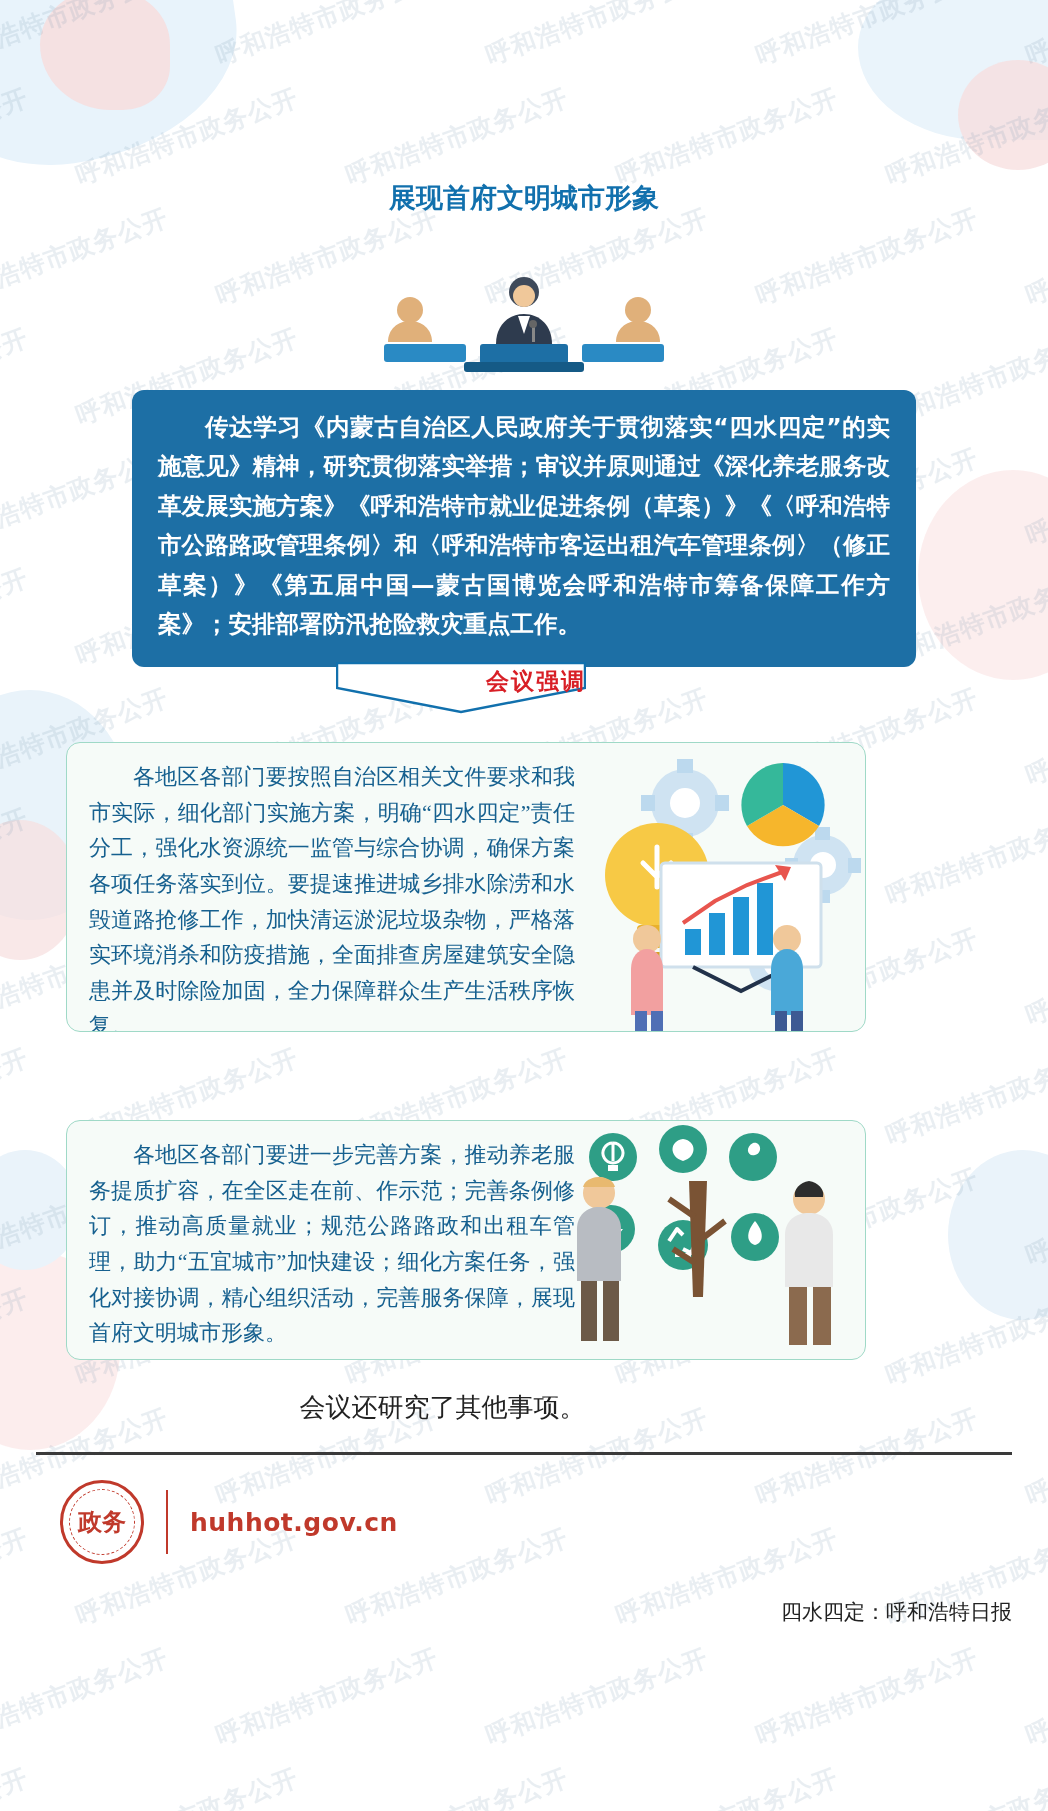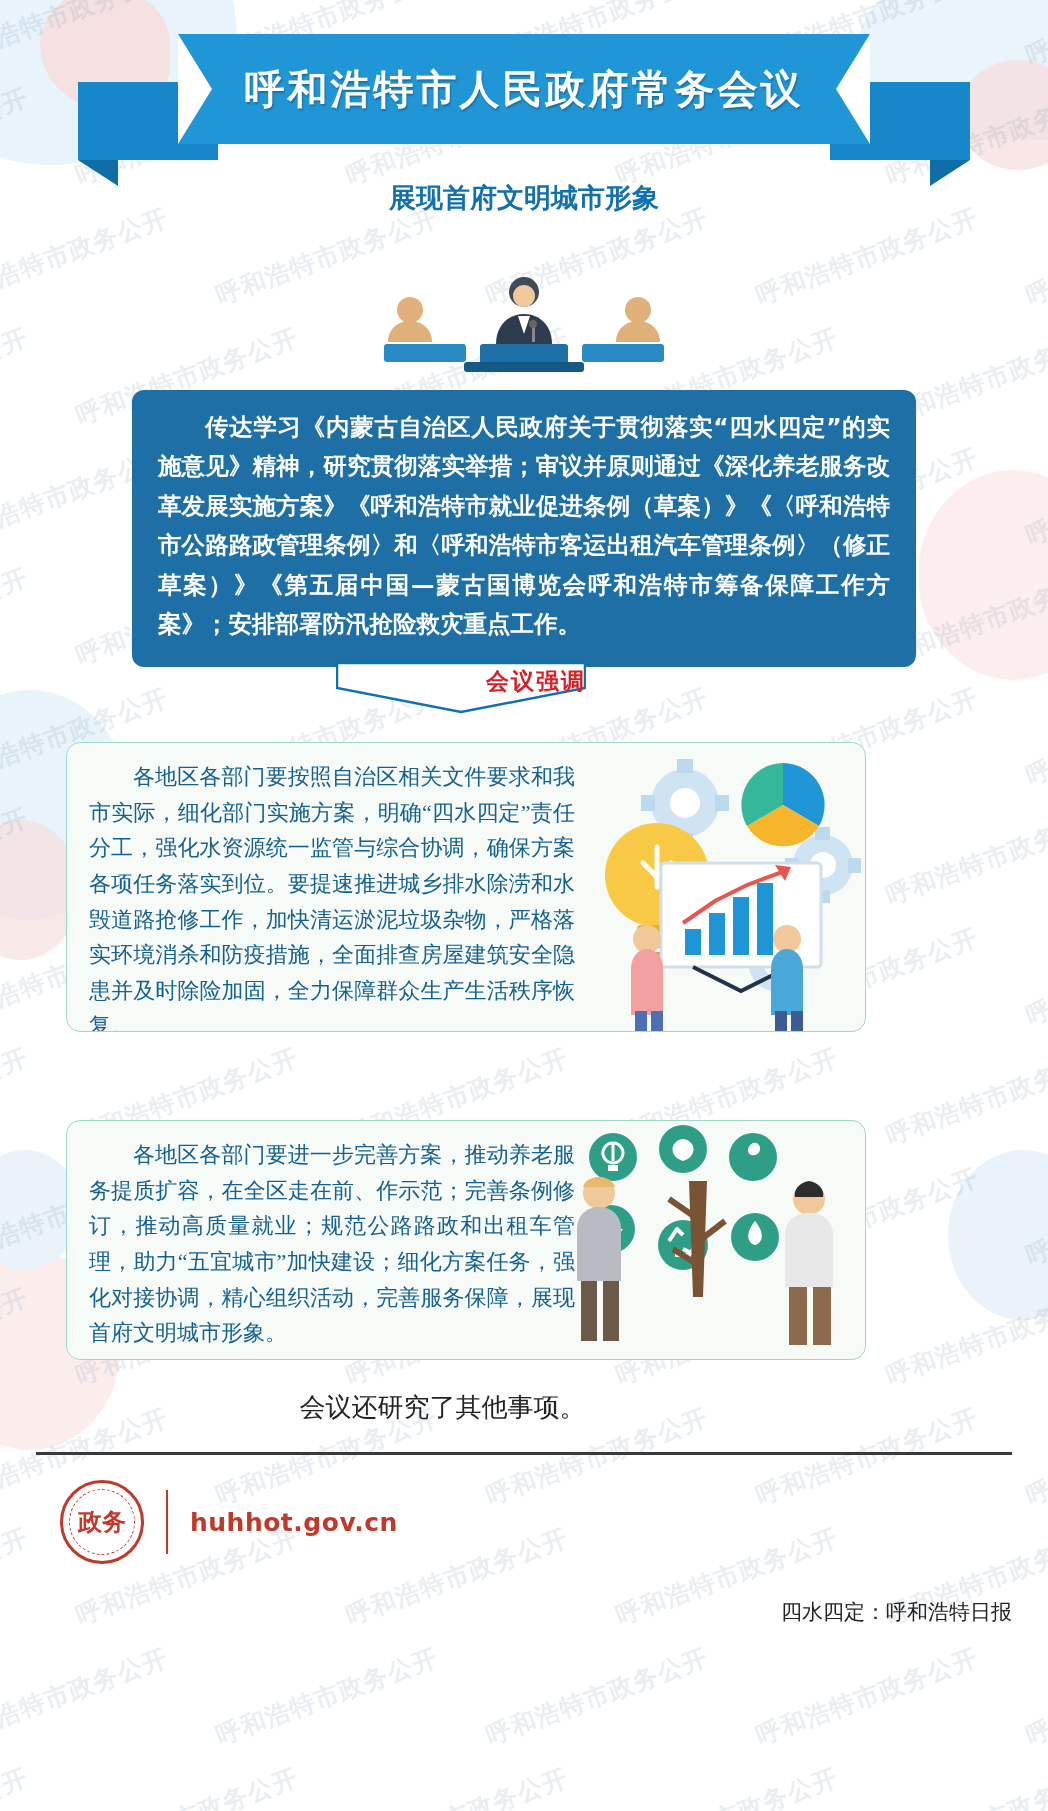--- a/index.html
+++ b/index.html
@@ -448,27 +448,20 @@
       <div class="wm" style="left: 480px; top: 1680px;">呼和浩特市政务公开</div>
       <div class="wm" style="left: 750px; top: 1680px;">呼和浩特市政务公开</div>
       <div class="wm" style="left: 1020px; top: 1680px;">呼和浩特市政务公开</div>
       <div class="wm" style="left: -200px; top: 1800px;">呼和浩特市政务公开</div>
       <div class="wm" style="left: 70px; top: 1800px;">呼和浩特市政务公开</div>
       <div class="wm" style="left: 340px; top: 1800px;">呼和浩特市政务公开</div>
       <div class="wm" style="left: 610px; top: 1800px;">呼和浩特市政务公开</div>
       <div class="wm" style="left: 880px; top: 1800px;">呼和浩特市政务公开</div>
     </div>
 
-  <div class="banner-wrap">
-    <div class="ribbon-left"></div>
-    <div class="ribbon-right"></div>
-    <div class="ribbon-main">
-      <div class="ribbon-title">呼和浩特市人民政府常务会议</div>
-    </div>
-  </div>
 
   <div class="subtitle">
     <div>展现首府文明城市形象</div>
   </div>
 
   <svg class="illus-meeting" viewBox="0 0 328 108">
 
     <circle cx="50" cy="42" r="13" fill="#e0b07a"></circle>
     <path d="M28 74c0-13 10-21 22-21s22 8 22 21z" fill="#e0b07a"></path>
     <circle cx="278" cy="42" r="13" fill="#e0b07a"></circle>

